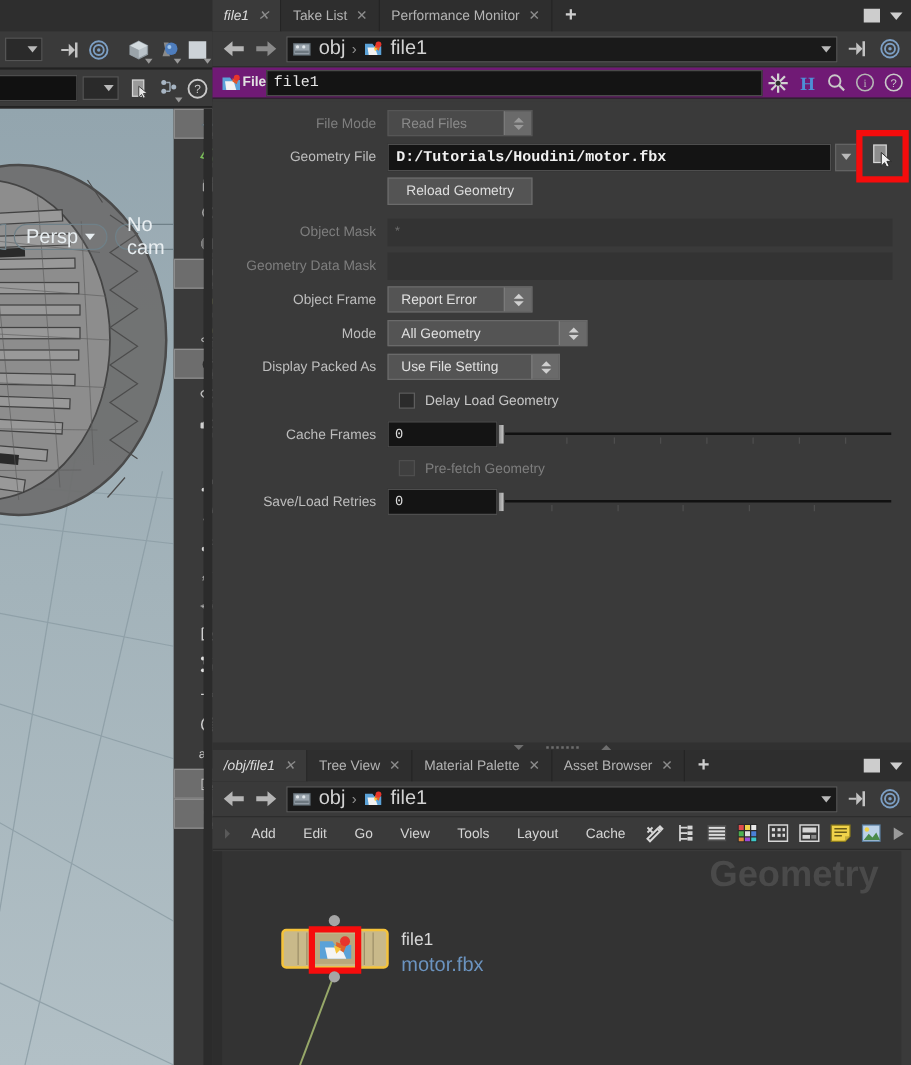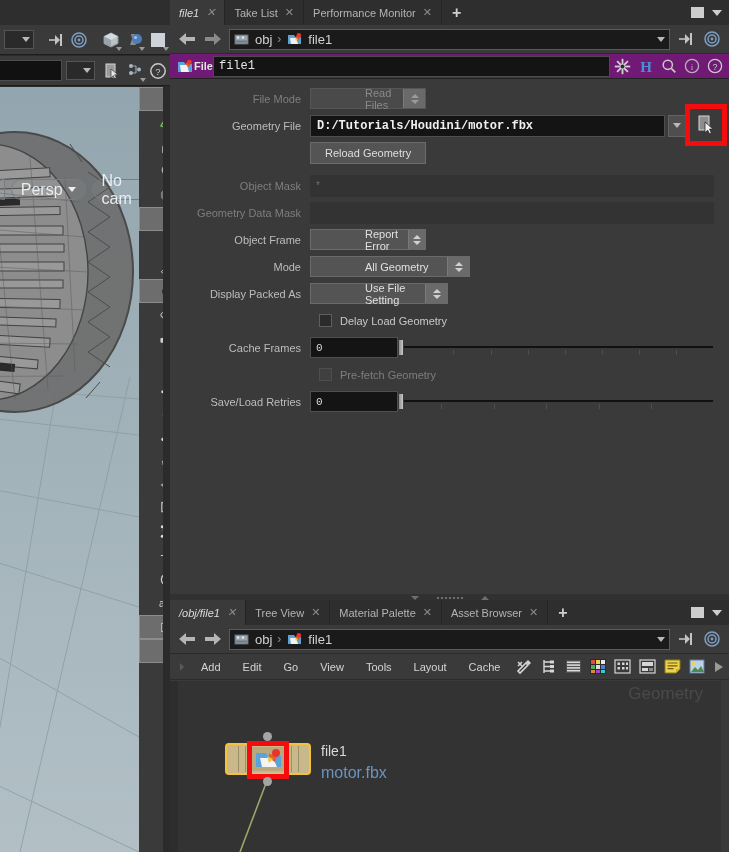--- a/index.html
+++ b/index.html
@@ -56,40 +56,40 @@
   .tab.active { background:#3a3a3a; color:#dcdcdc; font-style:italic; }
   .tab .x { color:#8c8c8c; font-size:11px; }
   .tab-plus { display:flex; align-items:center; padding:0 10px; color:#cfcfcf; font-size:16px; font-weight:bold; }
   .tabbar-right { margin-left:auto; display:flex; align-items:center; gap:8px; padding-right:7px; }
   .win-sq { width:13px; height:11px; background:#cdcdcd; }
   .win-tri { width:0;height:0;border-left:5px solid transparent;border-right:5px solid transparent;border-top:6px solid #cdcdcd; }
 
   .pathbar { height:29px; background:#3a3a3a; display:flex; align-items:center; gap:6px; padding:0 7px; border-bottom:1px solid #2a2a2a;}
   .navarrow { width:20px; height:20px; display:flex; align-items:center; justify-content:center; }
   .pathfield { flex:1; height:21px; background:#1a1a1a; border:1px solid #5a5a5a; display:flex; align-items:center; gap:5px; padding:0 4px; }
-  .pathseg { display:flex; align-items:center; gap:5px; color:#d2d2d2; font-size:13px; }
+  .pathseg { display:flex; align-items:center; gap:5px; color:#d2d2d2; font-size:16px; }
   .chev { color:#8e8e8e; font-size:12px; }
   .path-dd { margin-left:auto; }
 
   .pheader { height:25px; background:#701a75; display:flex; align-items:center; gap:0; padding:0 6px; border-bottom:1px solid #222; }
   .pheader .ptype { color:#e2e2e2; font-size:11px; font-weight:bold; }
   .pname { flex:1; height:21px; background:#141414; border:1px solid #4a4a4a; color:#e6e6e6;
            font-family:"Liberation Mono", monospace; font-size:12px; display:flex; align-items:center; padding:0 5px; }
   .pheader-icons { display:flex; align-items:center; gap:7px; padding-left:4px; }
 
   .params { position:absolute; left:0; top:81px; width:559px; height:519px; background:#3a3a3a; padding-top:6px; }
   .prow { display:flex; align-items:center; height:23px; margin-bottom:4px; }
   .plabel { width:140px; text-align:right; padding-right:9px; font-size:11px; color:#bdbdbd; }
   .plabel.dim { color:#7e7e7e; }
   .pfield { display:flex; align-items:center; }
 
   .menu-btn { height:21px; background:#545454; border:1px solid #6a6a6a; display:flex; align-items:center;
               color:#e0e0e0; font-size:11px; }
   .menu-btn.dim { background:#4a4a4a; color:#8a8a8a; border-color:#565656; }
-  .menu-btn .mtxt { padding:0 10px;margin-left:44px; }
+  .menu-btn .mtxt { padding:0 10px; }
   .menu-btn .spin { width:22px; height:19px; background:#6a6a6a; display:flex; flex-direction:column;
                     align-items:center; justify-content:center; gap:2px; border-left:1px solid #7a7a7a;}
   .spin-up { width:0;height:0;border-left:4px solid transparent;border-right:4px solid transparent;border-bottom:4px solid #d0d0d0; }
   .spin-dn { width:0;height:0;border-left:4px solid transparent;border-right:4px solid transparent;border-top:4px solid #d0d0d0; }
 
   .txtfield { height:22px; background:#141414; border:1px solid #4e4e4e; color:#f0f0f0;
               font-family:"Liberation Mono", monospace; font-size:12px; font-weight:bold;
               display:flex; align-items:center; padding:0 6px; }
   .flatfield { height:22px; background:#333333; border:none; color:#6f6f6f;
                font-size:10px; display:flex; align-items:center; padding:0 6px; }
@@ -122,21 +122,21 @@
               display:flex; align-items:center; justify-content:center; gap:18px; }
   .grip { display:flex; gap:2px; }
   .grip i { width:2px; height:2px; background:#6e6e6e; display:block; }
   .grip-tri { width:0;height:0;border-left:4px solid transparent;border-right:4px solid transparent;border-top:4px solid #6e6e6e; }
 
   .netmenu { height:26px; background:#3a3a3a; display:flex; align-items:center; gap:0px; border-bottom:1px solid #2b2b2b; }
   .nm-item { padding:0 11px; font-size:11px; color:#d4d4d4; height:26px; display:flex; align-items:center;}
   .netmenu-right { margin-left:auto; display:flex; align-items:center; gap:8px; padding-right:4px; }
 
   .netcanvas { position:absolute; left:8px; top:81px; width:543px; height:171px; background:#333333; overflow:hidden; }
-  .net-watermark { position:absolute; right:18px; top:3px; font-size:17px; font-weight:normal; color:#4a4a4a; }
+  .net-watermark { position:absolute; right:18px; top:3px; font-size:29px; font-weight:bold; color:#4a4a4a; }
 
   .node { position:absolute; left:47px; top:62px; width:86px; height:32px; }
   .node-body { position:absolute; inset:0; background:#c9b98a; border:2px solid #f5c33b; border-radius:4px; }
   .node-stripe { position:absolute; top:3px; width:1px; bottom:3px; background:#9d8f68; }
   .node-ico { position:absolute; left:27px; top:4px; width:32px; height:24px; background:#b8a77c; }
   .node-port { position:absolute; width:9px; height:9px; border-radius:50%; background:#a5a5a5; left:38px; }
   .node-label { position:absolute; left:143px; top:62px; font-size:14px; color:#d8d8d8; }
   .node-sub { position:absolute; left:143px; top:83px; font-size:16px; color:#6b93bf; }
   .node-redbox { position:absolute; left:22px; top:-2px; width:42px; height:38px; border:5px solid #f60c0c; }
 

